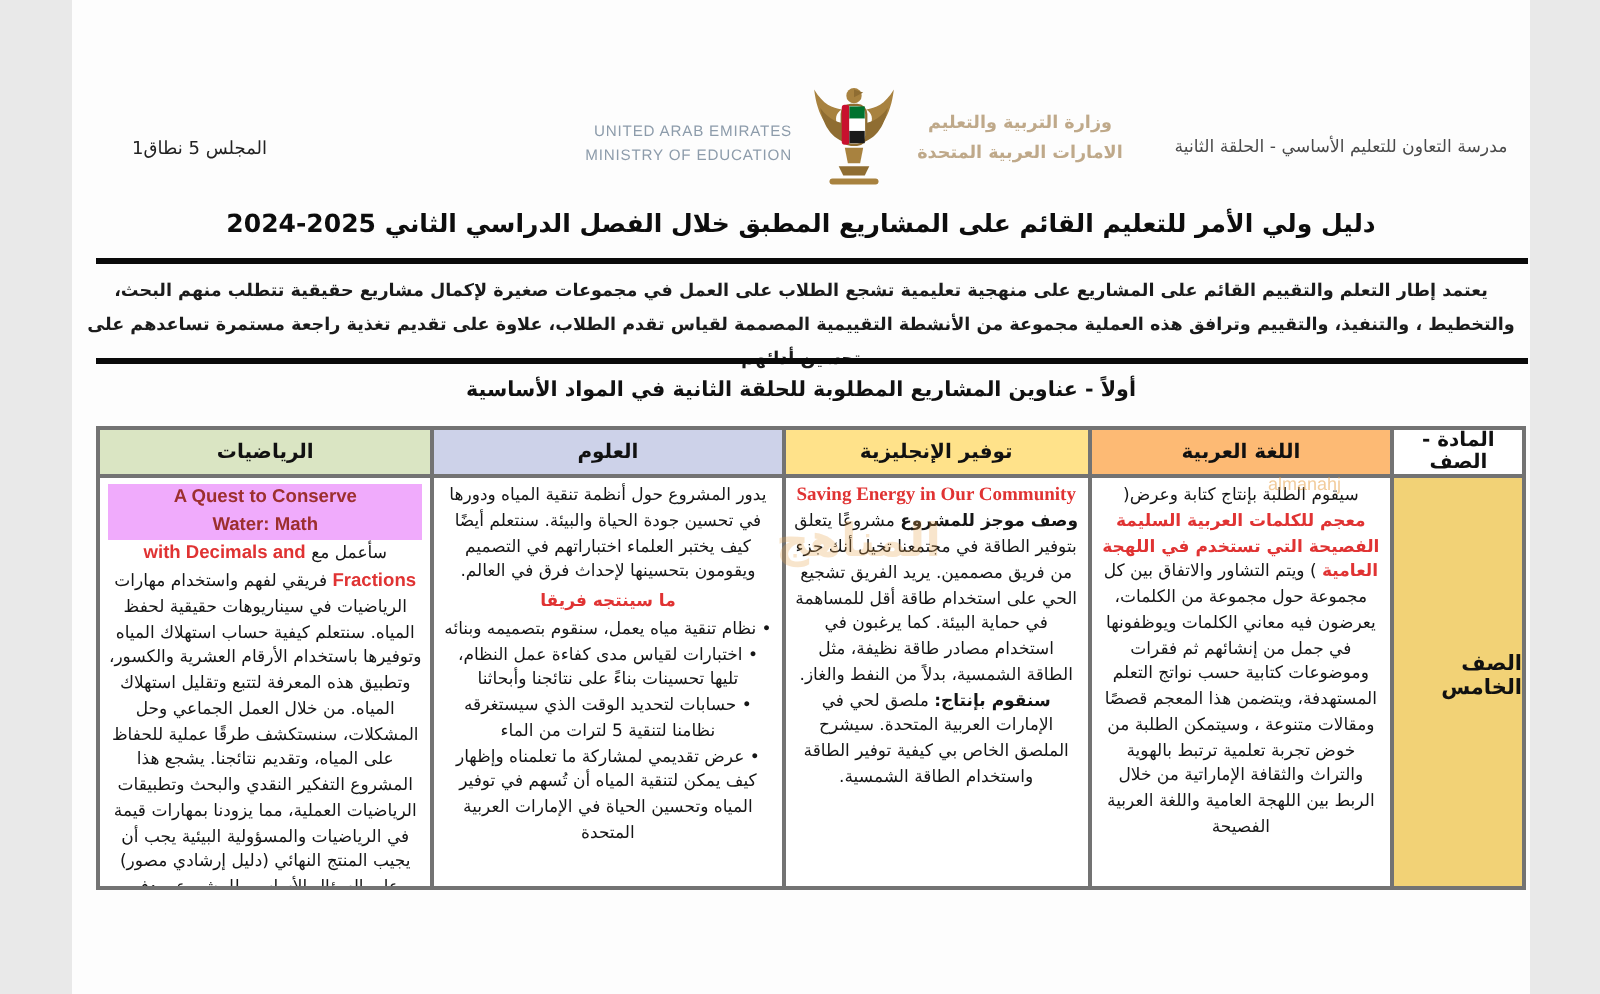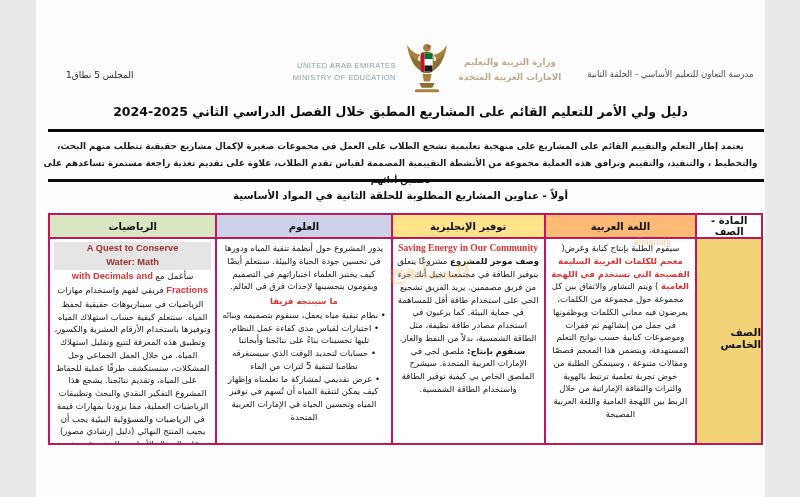--- a/index.html
+++ b/index.html
@@ -48,21 +48,21 @@
   .section-title{
     position:absolute;left:0;top:189px;width:100%;
     direction:rtl;text-align:center;font-size:10.3px;font-weight:700;color:#111;
   }
   
   .tbl{
     position:absolute;left:12px;top:213px;width:715px;height:230px;
     direction:rtl;border-collapse:collapse;table-layout:fixed;
     background:#fff;
   }
-  .tbl th,.tbl td{border:2px solid #be185d;padding:0;vertical-align:top;}
+  .tbl th,.tbl td{border:2px solid #737373;padding:0;vertical-align:top;}
   .tbl th{height:22px;font-size:10px;font-weight:700;color:#111;vertical-align:middle;}
   .col-grade{width:64px;}
   .col-arabic{width:148px;}
   .col-english{width:149px;}
   .col-science{width:171px;}
   .col-math{width:163px;}
   .h-grade{background:#ffffff;font-size:8.6px;}
   .h-arabic{background:#fdba74;}
   .h-english{background:#ffe28a;}
   .h-science{background:#cdd2e9;}
@@ -79,21 +79,21 @@
   .red{color:#e03333;font-weight:700;}
   .bold{font-weight:700;}
   .en-title{
     direction:ltr;display:block;text-align:center;
     font-family:Liberation Serif, serif;
     font-size:9.5px;font-weight:700;color:#e03333;line-height:1.4;
   }
   .math-title1{
     direction:ltr;display:inline-block;text-align:center;
     font-family:"Liberation Sans","DejaVu Sans",sans-serif;
-    font-size:9.3px;font-weight:700;color:#9c2f2f;background:#e5e5e5;
+    font-size:9.3px;font-weight:700;color:#9c2f2f;background:#f0abfc;
     padding:0 21px;line-height:1.5;
   }
   .math-title2{
     direction:ltr;display:inline;
     font-family:"Liberation Sans","DejaVu Sans",sans-serif;
     font-size:9.3px;font-weight:700;color:#e03333;
   }
   .products-heading{color:#e03333;font-weight:700;margin:2px 0 1px;}
   .bullet-item{text-align:center;}
   .bullet-item::before{content:"• ";}

